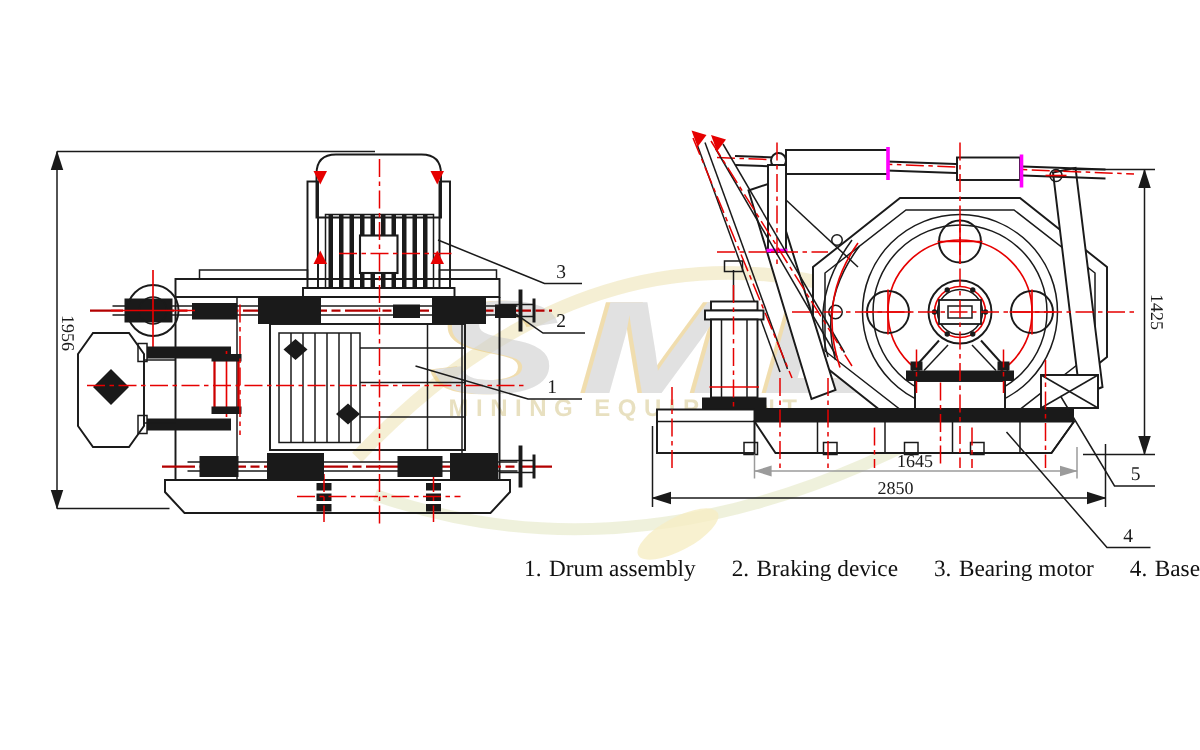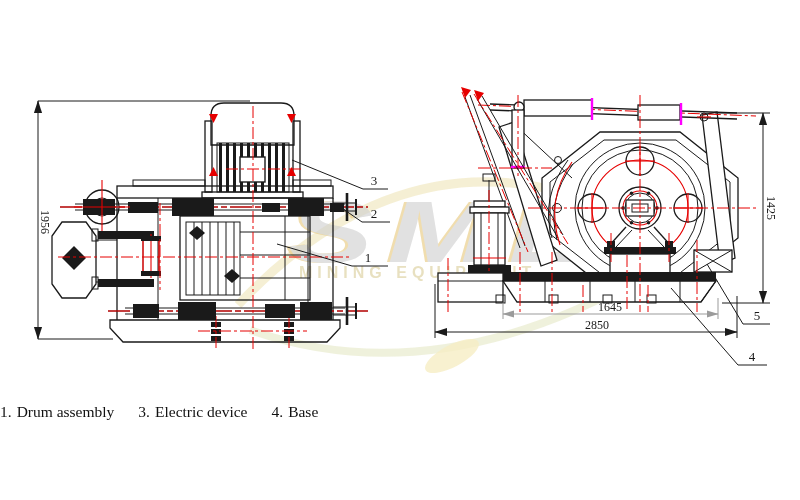--- a/index.html
+++ b/index.html
@@ -22,21 +22,21 @@
   .cl{stroke:#e60000;fill:none;stroke-width:1;stroke-dasharray:12 3 3 3;}
   .cr{stroke:#e60000;fill:none;stroke-width:1.1;}
   .ax{stroke:#b30000;fill:none;stroke-width:1.5;stroke-dasharray:22 3 6 3;}
   .mag{stroke:#ff00ff;stroke-width:2.4;fill:none;}
   .dml{stroke:#1a1a1a;stroke-width:1;fill:none;}
   .dmg{stroke:#9b9b9b;stroke-width:1;fill:none;}
   .dim{font:12px "Liberation Serif",serif;fill:#1a1a1a;}
   .co{font:13px "Liberation Serif",serif;fill:#1a1a1a;}
   
   #legend{position:absolute;left:0;right:0;top:371px;z-index:3;display:flex;
-      justify-content:flex-start;gap:24px;font-size:15.5px;color:#111;margin-top:32px;}
+      justify-content:flex-end;gap:24px;font-size:15.5px;color:#111;}
   #legend .it{white-space:nowrap;}
   #legend .it .n{margin-right:5px;}
 </style>
 </head>
 <body>
 
 <div id="stage">
 
   <div id="wm">
     <svg width="800" height="500">
@@ -357,17 +357,18 @@
       </g>
       <g>
         <polyline class="lt" points="671,288 738,365 767,365"></polyline>
         <text class="co" x="752" y="361" text-anchor="middle">4</text>
       </g>
     </g>
   </svg>
 
   <div id="legend">
     <span class="it"><span class="n">1.</span><span>Drum assembly</span></span>
-    <span class="it"><span class="n">3.</span><span>Electric device</span></span>
+    <span class="it"><span class="n">2.</span><span>Braking device</span></span>
+    <span class="it"><span class="n">3.</span><span>Bearing motor</span></span>
     <span class="it"><span class="n">4.</span><span>Base</span></span>
   </div>
 
 </div>
 
 </body></html>

